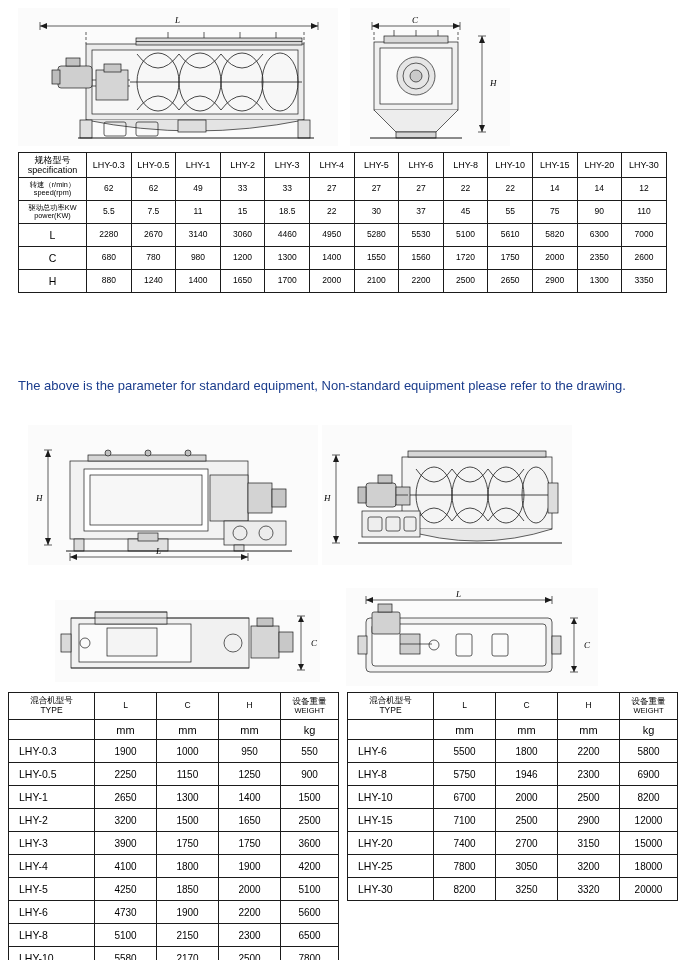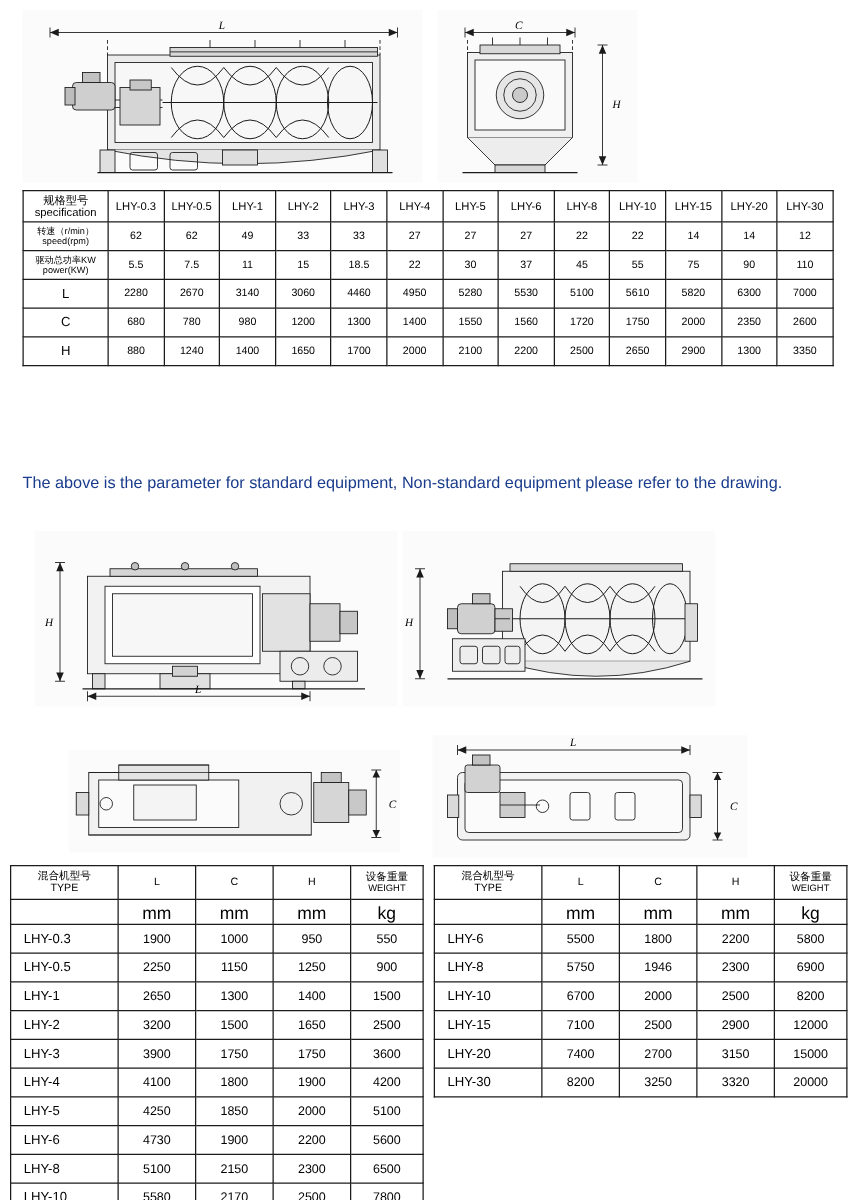--- a/index.html
+++ b/index.html
@@ -111,21 +111,21 @@
     font-size: 8.5px;
     line-height: 1.15;
     height: 26px;
   }
   table.btm td.typecell {
     text-align: left;
     padding-left: 10px;
     font-size: 10.5px;
   }
   table.btm td.unit {
-    font-size: 14px;
+    font-size: 11px;
     height: 19px;
     margin-left: 15px;
   }
   .hdr-stack { display: block; }
   .hdr-sub { display: block; font-size: 7.5px; }
 </style>
 </head>
 <body>
 
 <div class="page">
@@ -641,20 +641,27 @@
             <td>12000</td>
           </tr>
           <tr>
             <td class="typecell">LHY-20</td>
             <td>7400</td>
             <td>2700</td>
             <td>3150</td>
             <td>15000</td>
           </tr>
           <tr>
+            <td class="typecell">LHY-25</td>
+            <td>7800</td>
+            <td>3050</td>
+            <td>3200</td>
+            <td>18000</td>
+          </tr>
+          <tr>
             <td class="typecell">LHY-30</td>
             <td>8200</td>
             <td>3250</td>
             <td>3320</td>
             <td>20000</td>
           </tr>
         </tbody>
     </table>
   </div>
 

